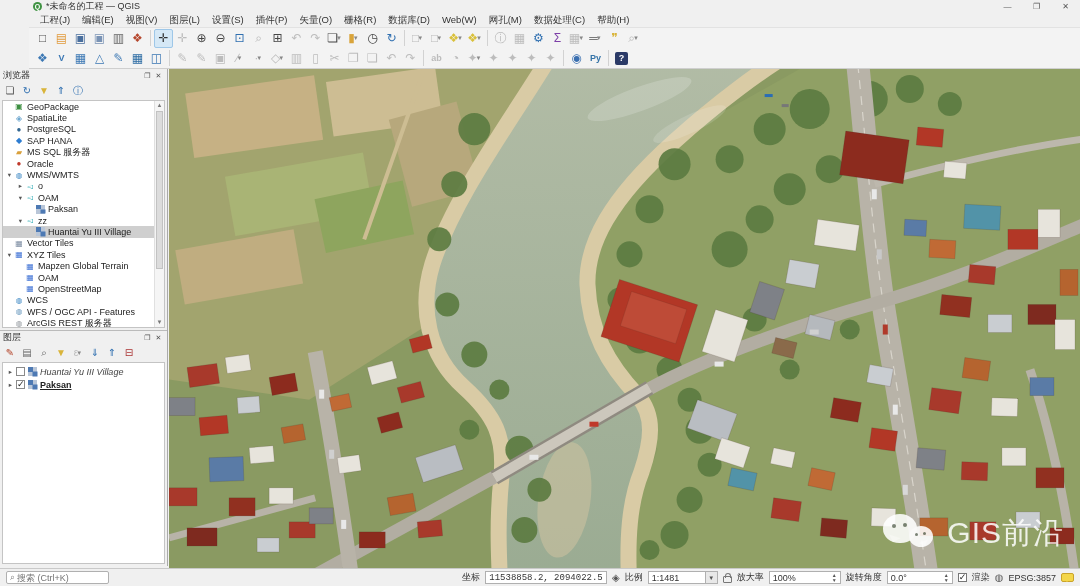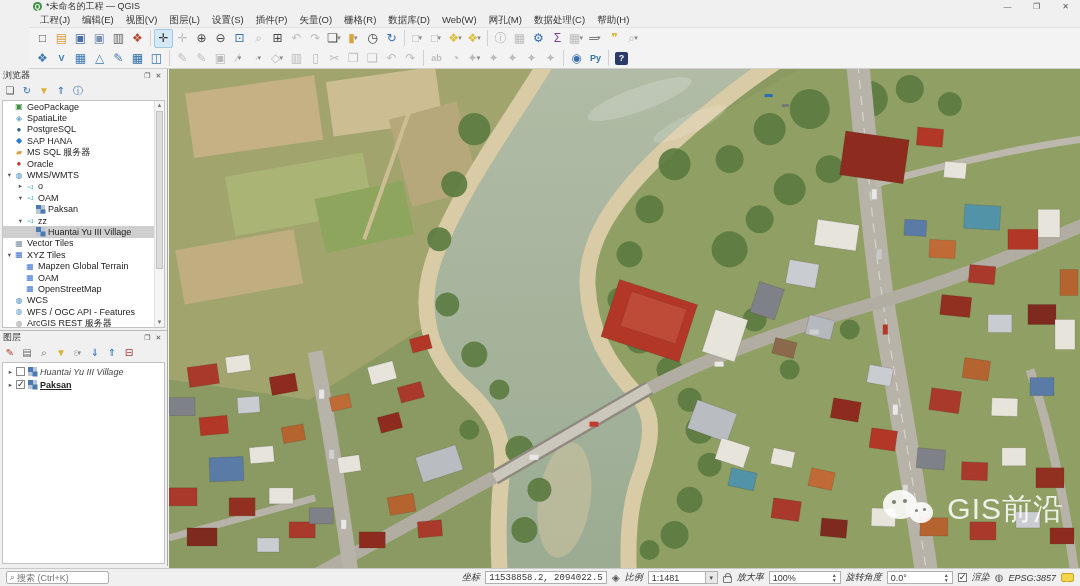--- a/index.html
+++ b/index.html
@@ -67,21 +67,21 @@
   .lrow { display:flex; align-items:center; height:13px; font-size:9px; padding-left:3px; white-space:nowrap; }
   .cb { width:9px; height:9px; border:1px solid #8a8a8a; background:#fff; margin:0 3px 0 1px;
         position:relative; flex:none; }
   .cb.on::after { content:"✓"; position:absolute; left:0; top:-2px; font-size:9px; color:#222; }
   .lname.italic { font-style:italic; color:#444; }
   .lname.boldu { font-weight:bold; text-decoration:underline; }
 
   
   .map { position:absolute; left:169px; top:69px; right:0; bottom:18px; background:#8a9a62; }
   .map svg { display:block; width:100%; height:100%; }
-  .watermark { position:absolute; right:16px; bottom:38px; display:flex; align-items:center; gap:12px;
+  .watermark { position:absolute; right:16px; bottom:14px; display:flex; align-items:center; gap:12px;
                opacity:.92; pointer-events:none; }
   .wm-logo { position:relative; width:52px; height:42px; }
   .wm-b1 { position:absolute; left:0; top:2px; width:34px; height:29px; background:rgba(255,255,255,.95);
            border-radius:50% 50% 48% 48%; }
   .wm-b1::after { content:""; position:absolute; left:4px; bottom:-5px; border:6px solid transparent;
                   border-top-color:rgba(255,255,255,.95); transform:rotate(18deg); }
   .wm-b2 { position:absolute; left:26px; top:14px; width:24px; height:21px; background:rgba(255,255,255,.95);
            border-radius:50%; }
   .wm-b2::after { content:""; position:absolute; right:3px; bottom:-4px; border:5px solid transparent;
                   border-top-color:rgba(255,255,255,.95); transform:rotate(-20deg); }
@@ -89,21 +89,21 @@
   .wm-text { font-size:30px; color:rgba(255,255,255,.92); letter-spacing:1px; }
 
   
   .status { position:absolute; left:0; right:0; bottom:0; height:18px; background:#f0f0f0;
             border-top:1px solid #c9c9c9; display:flex; align-items:center; padding:0 6px; gap:5px;
             font-size:9px; color:#333; white-space:nowrap; }
   .sfield { background:#fff; border:1px solid #b0b0b0; height:13px; display:flex; align-items:center; padding:0 3px; }
   .sfield input { border:none; outline:none; font-size:9px; font-family:inherit; color:#333; width:100%; background:transparent; }
   .searchbox { width:103px; gap:2px; border-radius:2px; }
   .mag { font-size:9px; color:#777; }
-  .slabel { color:#333;font-style:italic; }
+  .slabel { color:#333; }
   .spin { display:flex; flex-direction:column; font-size:5px; line-height:5px; color:#555; margin-left:-1px; }
   .lock { width:9px; height:7px; border:1px solid #777; border-radius:1px; position:relative; margin-top:3px; flex:none; }
   .lock::before { content:""; position:absolute; top:-4px; left:1.5px; width:4px; height:4px;
                   border:1px solid #777; border-bottom:none; border-radius:3px 3px 0 0; }
   .scb { width:9px; height:9px; border:1px solid #777; background:#fff; position:relative; flex:none; }
   .scb::after { content:"✓"; position:absolute; left:0; top:-2px; font-size:9px; color:#222; }
   .globe { font-size:10px; color:#555; }
   .msgb { width:13px; height:9px; background:#f4d64a; border:1px solid #c9a32b; border-radius:2px;
           position:relative; flex:none; }
   .msgb::after { content:""; position:absolute; left:2px; bottom:-4px; border:3px solid transparent;

